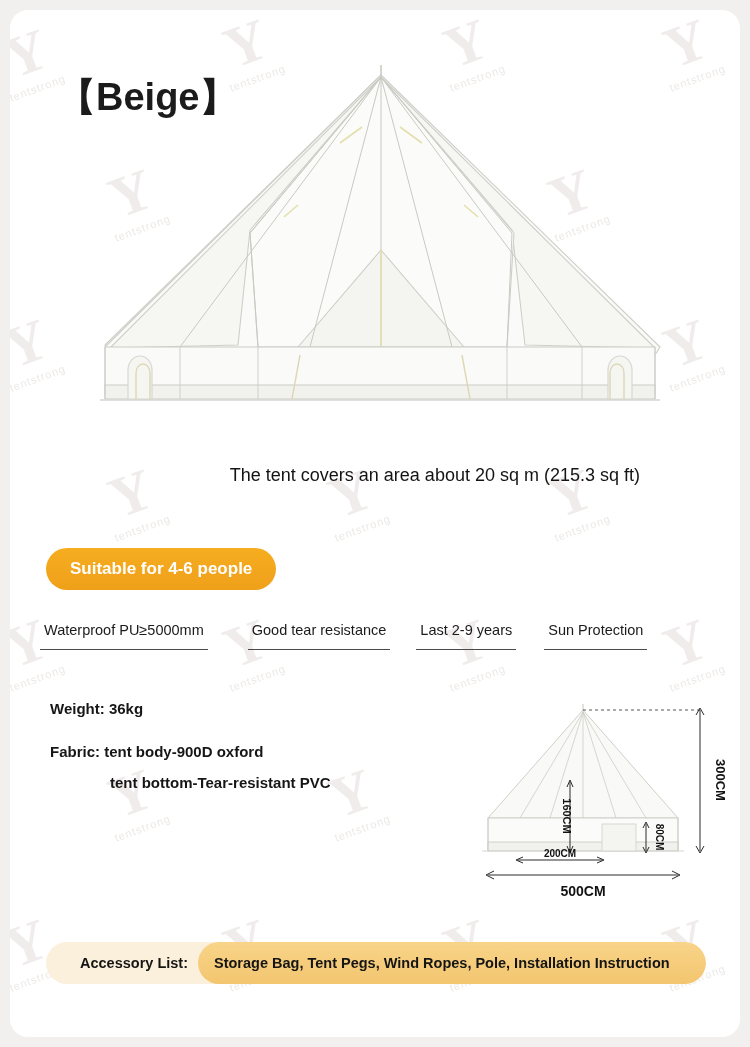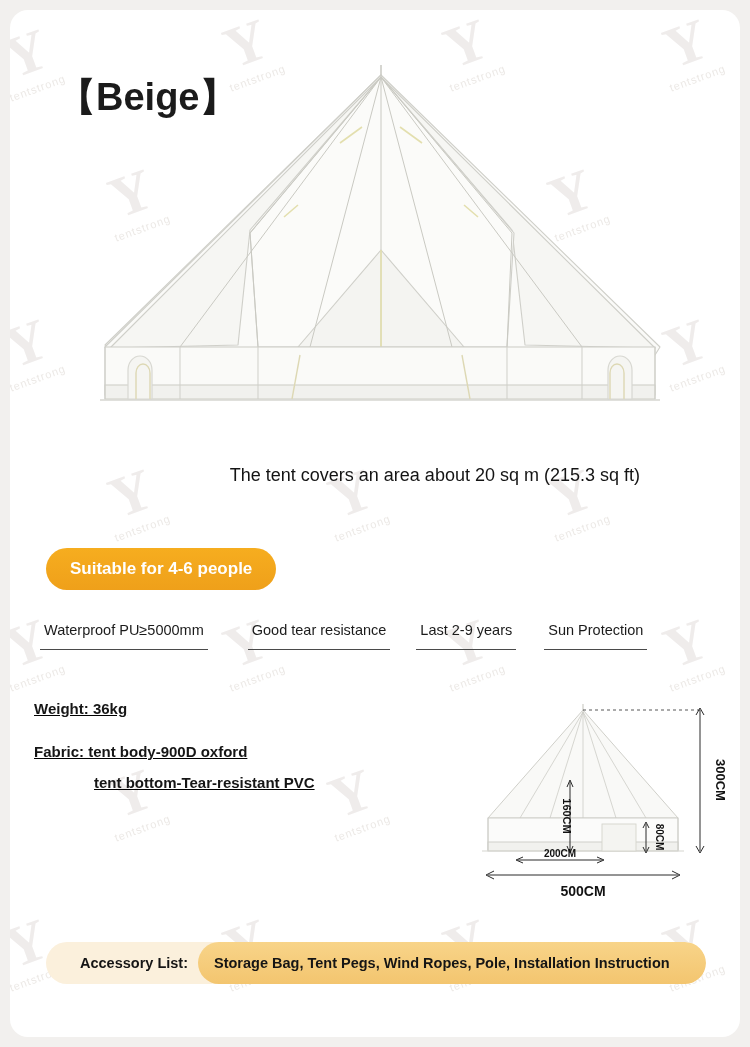--- a/index.html
+++ b/index.html
@@ -114,24 +114,23 @@
     padding: 0 4px 11px 4px;
     white-space: nowrap;
   }
   .feature.f0 { margin-left: 2px; }
   .feature.f1 { margin-left: 40px; }
   .feature.f2 { margin-left: 26px; }
   .feature.f3 { margin-left: 28px; }
 
   .specs {
     position: absolute;
-    left: 24px;
+    left: 40px;
     top: 690px;
     width: 420px;
-    text-decoration: underline;
   }
   .spec {
     font-size: 15px;
     font-weight: bold;
     color: #161616;
     margin-bottom: 26px;
     white-space: nowrap;
   }
   .spec.indent { padding-left: 60px; margin-top: -12px; }
 

